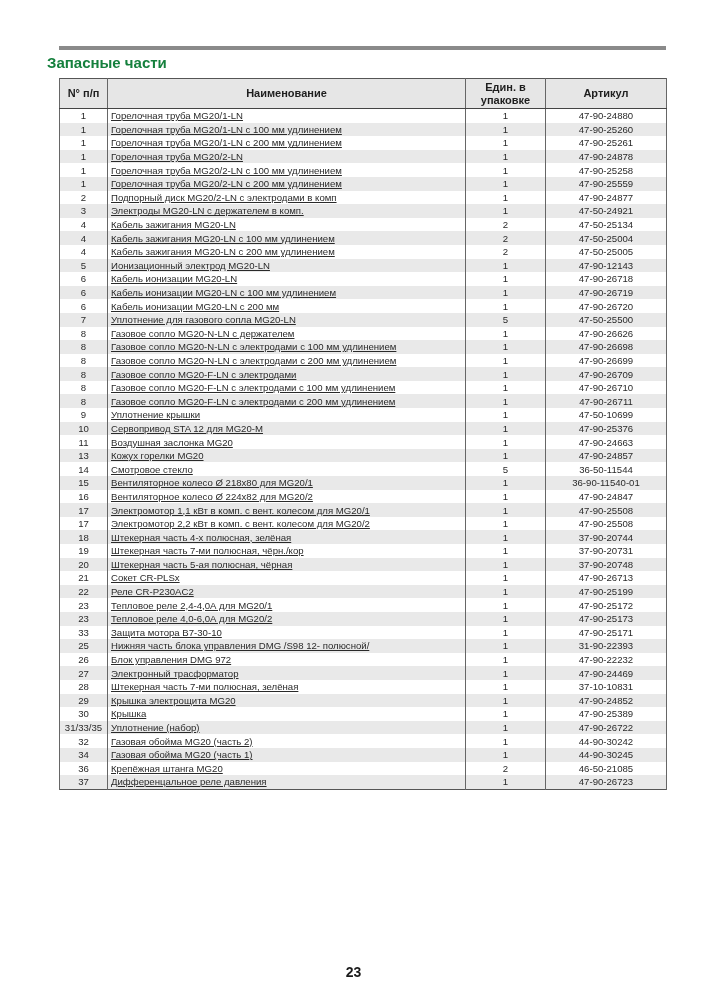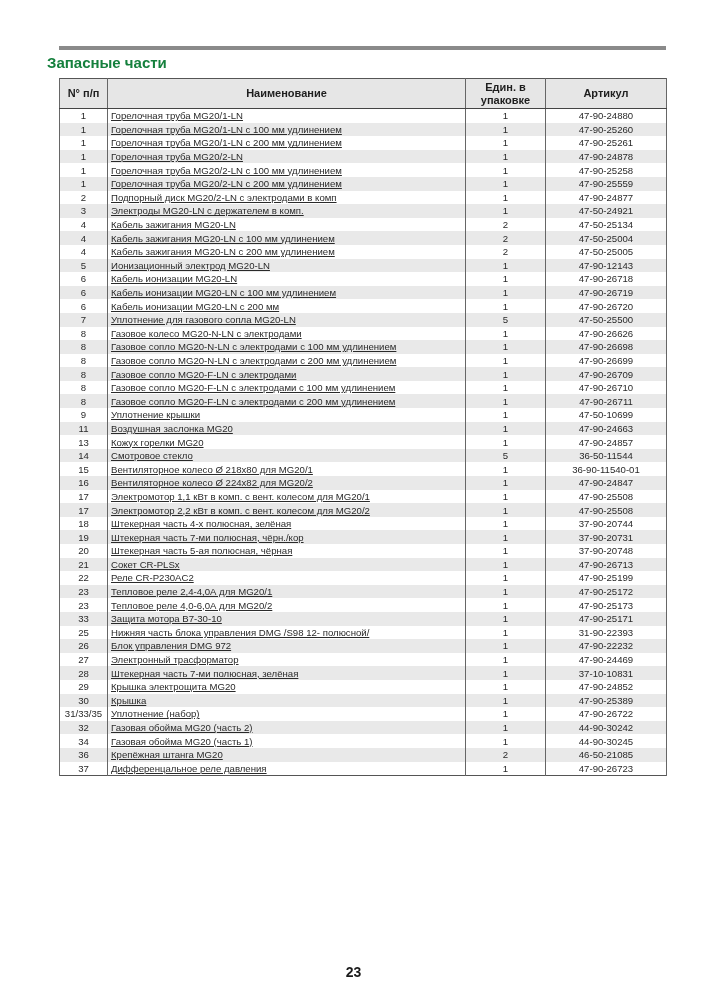--- a/index.html
+++ b/index.html
@@ -159,21 +159,21 @@
         <td class="art">47-90-26720</td>
       </tr>
       <tr>
         <td class="no">7</td>
         <td class="name">Уплотнение для газового сопла MG20-LN</td>
         <td class="qty">5</td>
         <td class="art">47-50-25500</td>
       </tr>
       <tr>
         <td class="no">8</td>
-        <td class="name">Газовое колесо  MG20-N-LN с электродами</td>
+        <td class="name">Газовое сопло  MG20-N-LN с держателем</td>
         <td class="qty">1</td>
         <td class="art">47-90-26626</td>
       </tr>
       <tr>
         <td class="no">8</td>
         <td class="name">Газовое сопло  MG20-N-LN с электродами с 100 мм удлинением</td>
         <td class="qty">1</td>
         <td class="art">47-90-26698</td>
       </tr>
       <tr>
@@ -198,20 +198,26 @@
         <td class="no">8</td>
         <td class="name">Газовое сопло  MG20-F-LN  с электродами с 200 мм удлинением</td>
         <td class="qty">1</td>
         <td class="art">47-90-26711</td>
       </tr>
       <tr>
         <td class="no">9</td>
         <td class="name">Уплотнение крышки</td>
         <td class="qty">1</td>
         <td class="art">47-50-10699</td>
+      </tr>
+      <tr>
+        <td class="no">10</td>
+        <td class="name">Сервопривод  STA 12 для MG20-M</td>
+        <td class="qty">1</td>
+        <td class="art">47-90-25376</td>
       </tr>
       <tr>
         <td class="no">11</td>
         <td class="name">Воздушная заслонка MG20</td>
         <td class="qty">1</td>
         <td class="art">47-90-24663</td>
       </tr>
       <tr>
         <td class="no">13</td>
         <td class="name">Кожух горелки MG20</td>

